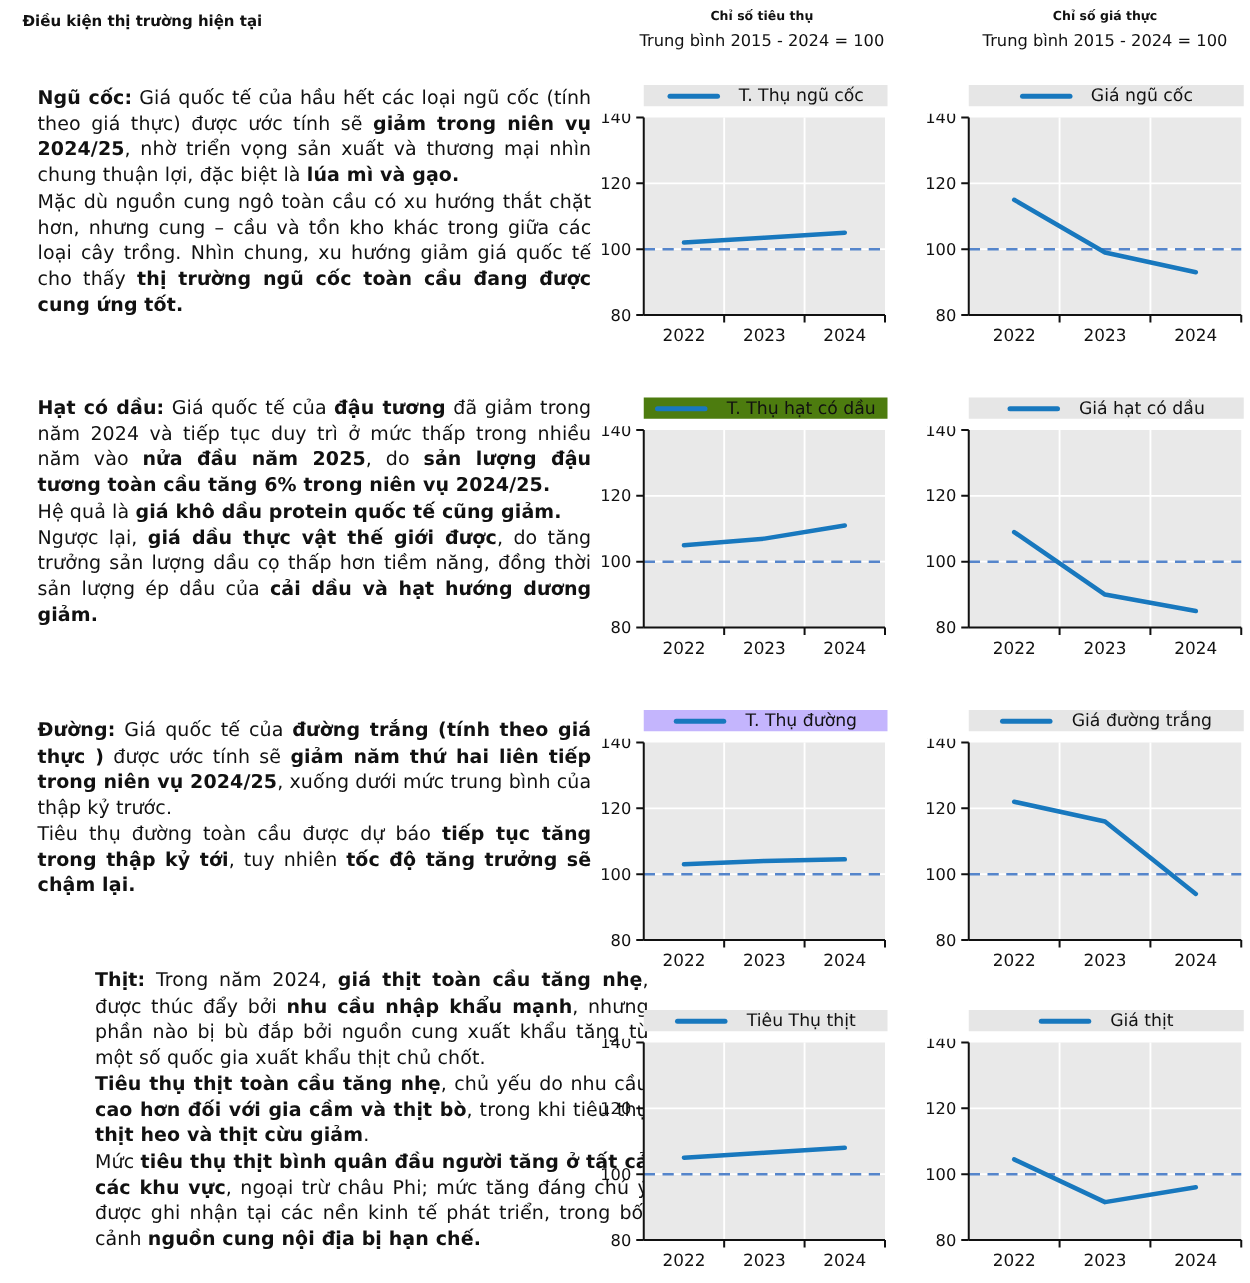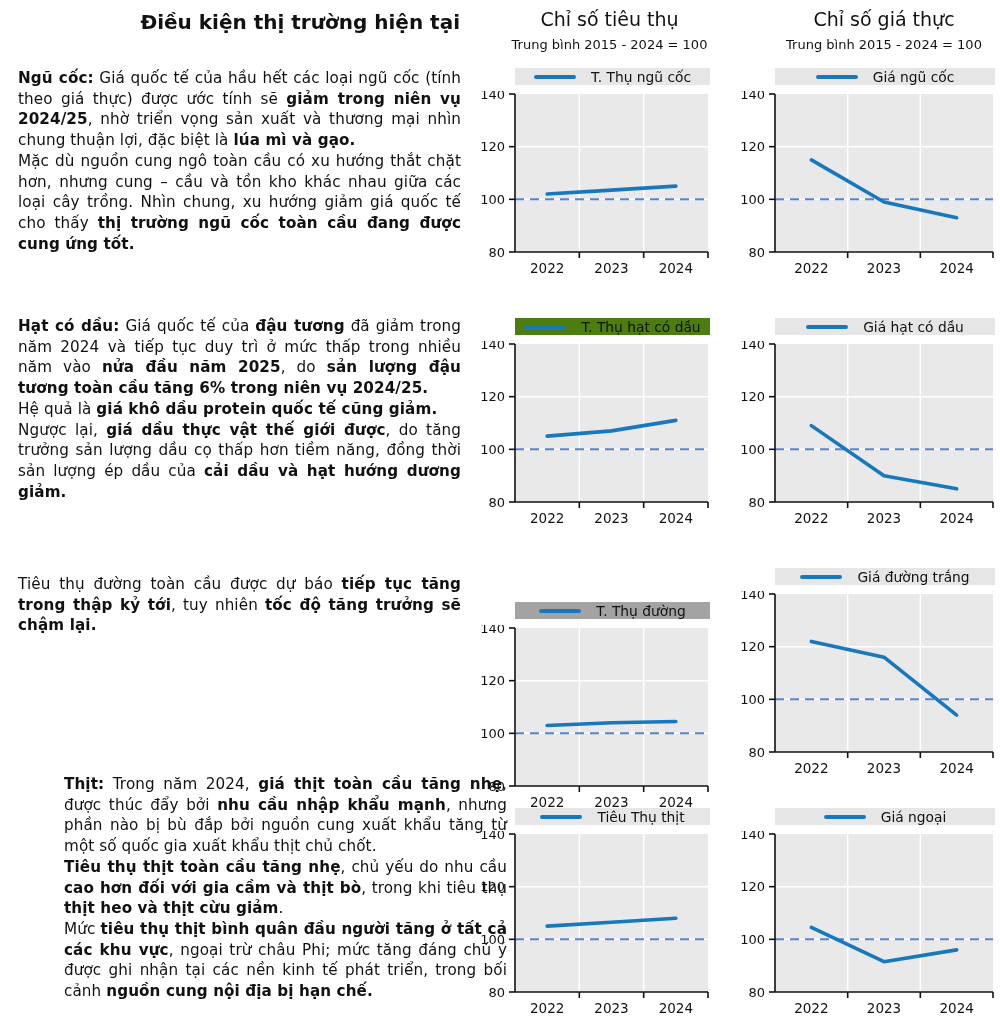--- a/index.html
+++ b/index.html
@@ -5,36 +5,36 @@
   * { margin:0; padding:0; box-sizing:border-box; }
   body {
     font-family: "DejaVu Sans", "Liberation Sans", sans-serif;
     background:#fff; color:#111;
   }
   .page { position:relative; width:1000px; height:1026px; background:#fff; overflow:hidden; }
   .abs { position:absolute; }
 
   .left-title {
     left:18px; top:10px; width:442px;
-    text-align:right; font-weight:bold; font-size:20px;
+    text-align:left; font-weight:bold; font-size:12px;
   }
   .text-section {
-    left:18px; width:443px;
+    left:30px; width:443px;
     font-size:15.2px; line-height:20.7px;
     text-align:justify; letter-spacing:0.1px;
   }
   .text-section p { margin:0; }
   .text-section .b { font-weight:bold; }
   #section-cereals  { top:68px;  }
   #section-oilseeds { top:316px; }
   #section-sugar    { top:574px; }
   #section-meat     { top:774px;margin-left:46px; }
 
   .col-head { text-align:center; top:8px; }
-  .col-head .t { font-size:19px; font-weight:normal; }
+  .col-head .t { font-size:10px; font-weight:bold; }
   .col-head .s { font-size:13px; margin-top:7px; }
   #head-consumption { left:507px; width:205px; }
   #head-price       { left:770px; width:228px; }
 
   .chart-block { position:absolute; }
   .chart-block.m { left:478px; width:232px; }
   .chart-block.r { left:738px; width:257px; }
   .cb-r1 { top:68px; }
   .cb-r2 { top:318px; }
   .cb-r3 { top:568px; }
@@ -62,30 +62,31 @@
     <div class="s">Trung bình 2015 - 2024 = 100</div>
   </div>
 
   <div class="abs col-head" id="head-price">
     <div class="t">Chỉ số giá thực</div>
     <div class="s">Trung bình 2015 - 2024 = 100</div>
   </div>
 
   <div class="abs text-section" id="section-cereals">
     <p><span class="b">Ngũ cốc:</span><span> Giá quốc tế của hầu hết các loại ngũ cốc (tính theo giá thực) được ước tính sẽ </span><span class="b">giảm trong niên vụ 2024/25</span><span>, nhờ triển vọng sản xuất và thương mại nhìn chung thuận lợi, đặc biệt là </span><span class="b">lúa mì và gạo.</span></p>
-    <p><span>Mặc dù nguồn cung ngô toàn cầu có xu hướng thắt chặt hơn, nhưng cung – cầu và tồn kho khác nhau giữa các loại cây trồng. Nhìn chung, xu hướng giảm giá quốc tế cho thấy </span><span class="b">thị trường ngũ cốc toàn cầu đang được cung ứng tốt.</span></p>
+    <p><span>Mặc dù nguồn cung ngô toàn cầu có xu hướng thắt chặt hơn, nhưng cung – cầu và tồn kho khác trong giữa các loại cây trồng. Nhìn chung, xu hướng giảm giá quốc tế cho thấy </span><span class="b">thị trường ngũ cốc toàn cầu đang được cung ứng tốt.</span></p>
   </div>
 
   <div class="abs text-section" id="section-oilseeds">
     <p><span class="b">Hạt có dầu:</span><span> Giá quốc tế của </span><span class="b">đậu tương</span><span> đã giảm trong năm 2024 và tiếp tục duy trì ở mức thấp trong nhiều năm vào </span><span class="b">nửa đầu năm 2025</span><span>, do </span><span class="b">sản lượng đậu tương toàn cầu tăng 6% trong niên vụ 2024/25.</span></p>
     <p><span>Hệ quả là </span><span class="b">giá khô dầu protein quốc tế cũng giảm.</span></p>
     <p><span>Ngược lại, </span><span class="b">giá dầu thực vật thế giới được</span><span>, do tăng trưởng sản lượng dầu cọ thấp hơn tiềm năng, đồng thời sản lượng ép dầu của </span><span class="b">cải dầu và hạt hướng dương giảm.</span></p>
   </div>
 
   <div class="abs text-section" id="section-sugar">
+    <p><span class="b">Đường:</span><span> Giá quốc tế của </span><span class="b">đường trắng (tính theo giá thực )</span><span> được ước tính sẽ </span><span class="b">giảm năm thứ hai liên tiếp trong niên vụ 2024/25</span><span>, xuống dưới mức trung bình của thập kỷ trước.</span></p>
     <p><span>Tiêu thụ đường toàn cầu được dự báo </span><span class="b">tiếp tục tăng trong thập kỷ tới</span><span>, tuy nhiên </span><span class="b">tốc độ tăng trưởng sẽ chậm lại.</span></p>
   </div>
 
   <div class="abs text-section" id="section-meat">
     <p><span class="b">Thịt:</span><span> Trong năm 2024, </span><span class="b">giá thịt toàn cầu tăng nhẹ</span><span>, được thúc đẩy bởi </span><span class="b">nhu cầu nhập khẩu mạnh</span><span>, nhưng phần nào bị bù đắp bởi nguồn cung xuất khẩu tăng từ một số quốc gia xuất khẩu thịt chủ chốt.</span></p>
     <p><span class="b">Tiêu thụ thịt toàn cầu tăng nhẹ</span><span>, chủ yếu do nhu cầu </span><span class="b">cao hơn đối với gia cầm và thịt bò</span><span>, trong khi tiêu thụ </span><span class="b">thịt heo và thịt cừu giảm</span><span>.</span></p>
     <p><span>Mức </span><span class="b">tiêu thụ thịt bình quân đầu người tăng ở tất cả các khu vực</span><span>, ngoại trừ châu Phi; mức tăng đáng chú ý được ghi nhận tại các nền kinh tế phát triển, trong bối cảnh </span><span class="b">nguồn cung nội địa bị hạn chế.</span></p>
   </div>
 
   <div class="chart-block m cb-r1">
@@ -208,21 +209,21 @@
         <line x1="109.66666666666667" x2="109.66666666666667" y1="161" y2="167" stroke="#111111" stroke-width="1.6"></line>
         <line x1="182.33333333333334" x2="182.33333333333334" y1="161" y2="167" stroke="#111111" stroke-width="1.6"></line>
         <line x1="255" x2="255" y1="161" y2="167" stroke="#111111" stroke-width="1.6"></line>
         <text x="73.33333333333334" y="182" text-anchor="middle" font-size="13.5" fill="#111111">2022</text>
         <text x="146" y="182" text-anchor="middle" font-size="13.5" fill="#111111">2023</text>
         <text x="218.66666666666666" y="182" text-anchor="middle" font-size="13.5" fill="#111111">2024</text>
       </svg>
   </div>
 
   <div class="chart-block m cb-r3">
-    <div class="legend" style="background: #a3a3a3; margin-top: 34px;">
+    <div class="legend" style="background: #c4b5fd;">
       <span class="legend-line" style="background: rgb(24, 120, 190);"></span>
       <span class="legend-label">T. Thụ đường</span>
     </div>
     <svg class="plot" width="232" height="190">
         <rect x="37" y="3" width="193" height="158" fill="#e9e9e9"></rect>
         <line x1="37" x2="230" y1="108.33333333333333" y2="108.33333333333333" stroke="#ffffff" stroke-width="1.5"></line>
         <line x1="37" x2="230" y1="55.666666666666664" y2="55.666666666666664" stroke="#ffffff" stroke-width="1.5"></line>
         <line x1="101.33333333333333" x2="101.33333333333333" y1="3" y2="161" stroke="#ffffff" stroke-width="1.5"></line>
         <line x1="165.66666666666666" x2="165.66666666666666" y1="3" y2="161" stroke="#ffffff" stroke-width="1.5"></line>
         <line x1="37" x2="230" y1="108.33333333333333" y2="108.33333333333333" stroke="#5585cb" stroke-width="2" stroke-dasharray="9 6"></line>
@@ -304,21 +305,21 @@
         <line x1="165.66666666666666" x2="165.66666666666666" y1="161" y2="167" stroke="#111111" stroke-width="1.6"></line>
         <line x1="230" x2="230" y1="161" y2="167" stroke="#111111" stroke-width="1.6"></line>
         <text x="69.16666666666666" y="182" text-anchor="middle" font-size="13.5" fill="#111111">2022</text>
         <text x="133.5" y="182" text-anchor="middle" font-size="13.5" fill="#111111">2023</text>
         <text x="197.83333333333334" y="182" text-anchor="middle" font-size="13.5" fill="#111111">2024</text>
       </svg>
   </div>
   <div class="chart-block r cb-r4">
     <div class="legend" style="background: rgb(230, 230, 230);">
       <span class="legend-line" style="background: rgb(24, 120, 190);"></span>
-      <span class="legend-label">Giá ngoại</span>
+      <span class="legend-label">Giá thịt</span>
     </div>
     <svg class="plot" width="257" height="190">
         <rect x="37" y="3" width="218" height="158" fill="#e9e9e9"></rect>
         <line x1="37" x2="255" y1="108.33333333333333" y2="108.33333333333333" stroke="#ffffff" stroke-width="1.5"></line>
         <line x1="37" x2="255" y1="55.666666666666664" y2="55.666666666666664" stroke="#ffffff" stroke-width="1.5"></line>
         <line x1="109.66666666666667" x2="109.66666666666667" y1="3" y2="161" stroke="#ffffff" stroke-width="1.5"></line>
         <line x1="182.33333333333334" x2="182.33333333333334" y1="3" y2="161" stroke="#ffffff" stroke-width="1.5"></line>
         <line x1="37" x2="255" y1="108.33333333333333" y2="108.33333333333333" stroke="#5585cb" stroke-width="2" stroke-dasharray="9 6"></line>
         <polyline points="73.33333333333334,96.48333333333333 146,130.71666666666667 218.66666666666666,118.86666666666666" fill="none" stroke="#1878be" stroke-width="3.6" stroke-linecap="round" stroke-linejoin="round"></polyline>
         <line x1="37" x2="37" y1="3" y2="161" stroke="#111111" stroke-width="1.6"></line>

